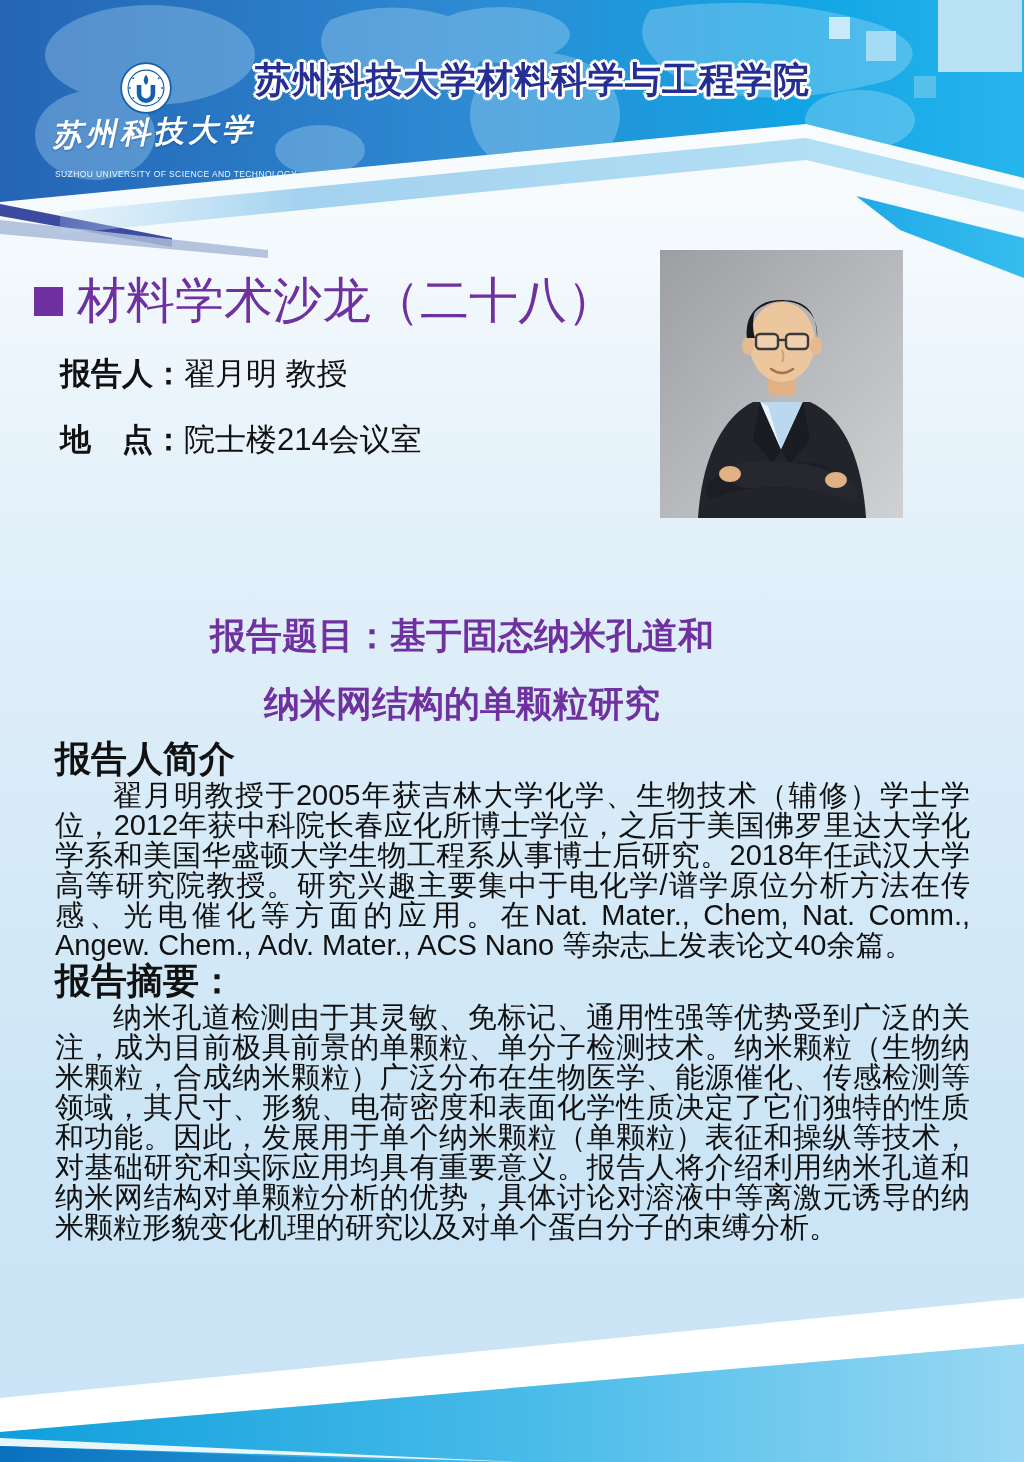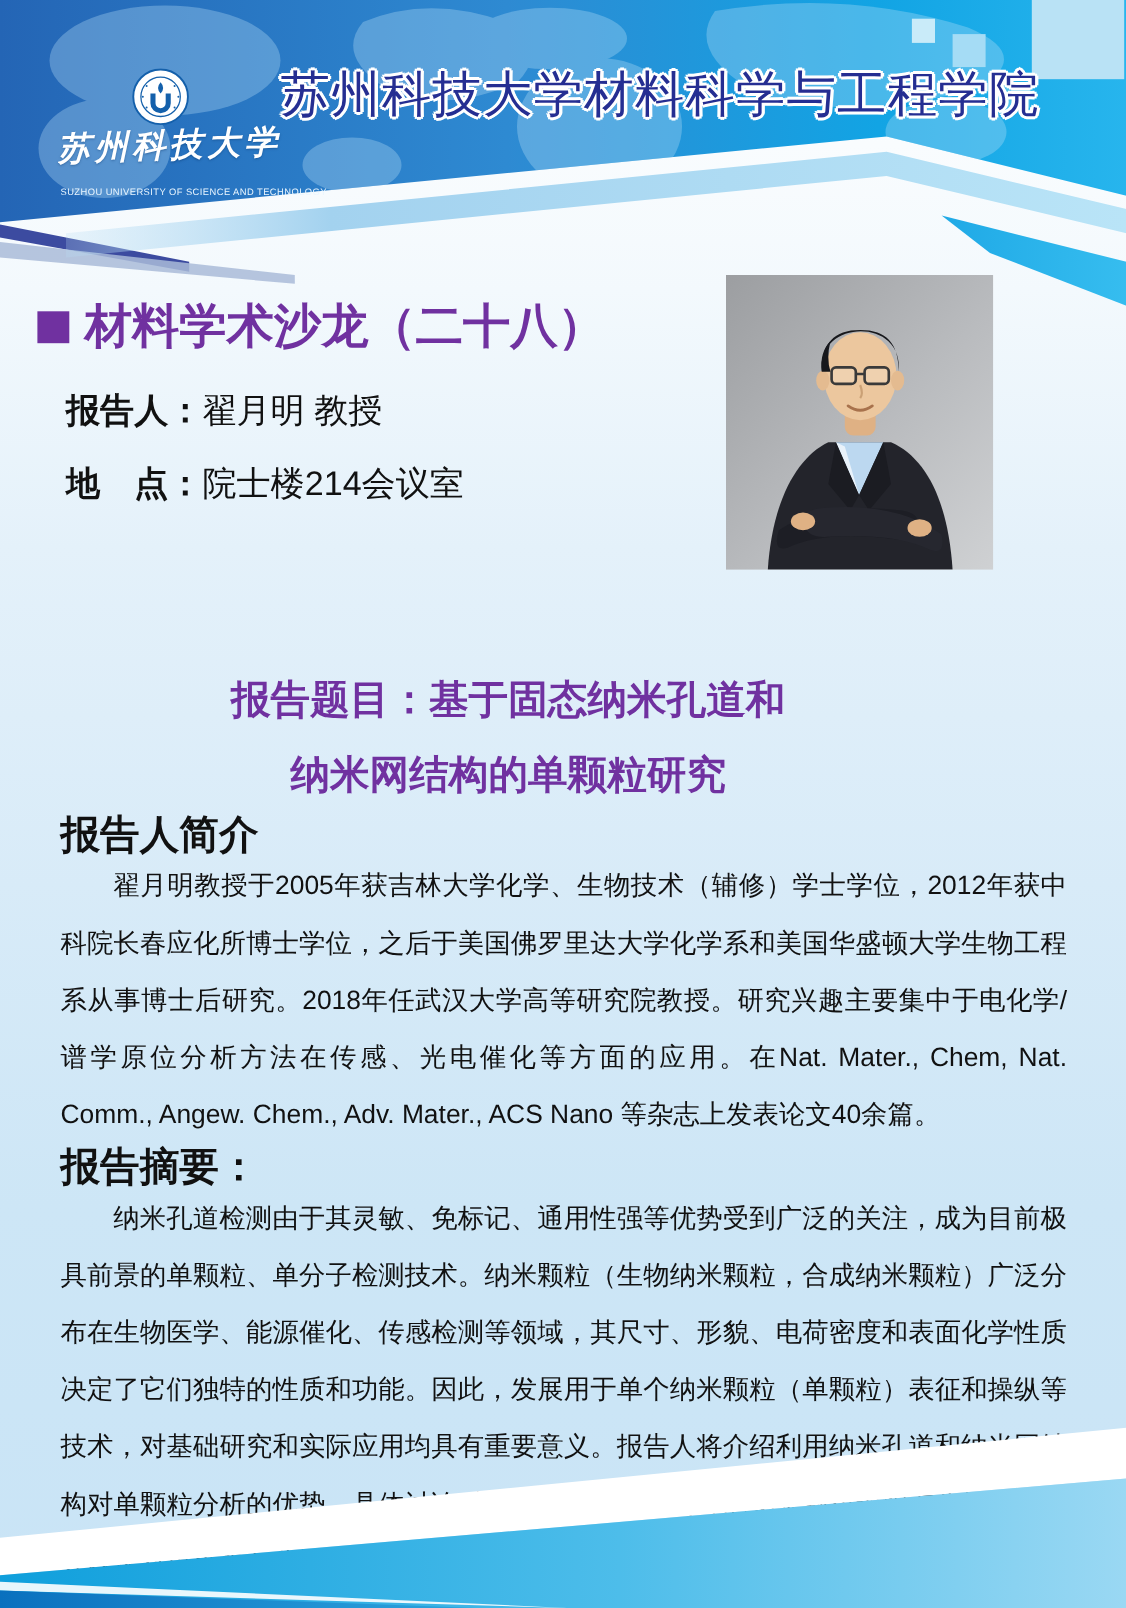--- a/index.html
+++ b/index.html
@@ -10,21 +10,21 @@
     margin:0 auto;
     overflow:hidden;
     background:linear-gradient(180deg,#ffffff 0%,#f3f9fd 18%,#e4f1fa 34%,#d8ebf8 55%,#cde6f6 75%,#c9e4f6 100%);
     font-family:"Liberation Sans","DejaVu Sans",sans-serif;
   }
 
   
   .header-art { position:absolute; top:0; left:0; width:1024px; height:330px; }
   .college-title {
     position:absolute; top:56px; left:255px; width:700px;
-    font-size:45px; font-weight:normal; letter-spacing:1px;
+    font-size:36px; font-weight:bold; letter-spacing:1px;
     color:#252e92;
     text-shadow:-3px 0 0 #fff, 3px 0 0 #fff, 0 -3px 0 #fff, 0 3px 0 #fff,
                 -2px -2px 0 #fff, 2px -2px 0 #fff, -2px 2px 0 #fff, 2px 2px 0 #fff;
     white-space:nowrap;
   }
   .logo-badge { position:absolute; top:62px; left:120px; width:52px; height:52px; }
   .uni-calligraphy {
     position:absolute; top:112px; left:52px; width:210px;
     font-family:"DejaVu Serif","Liberation Serif",serif;
     font-style:italic; font-weight:bold;
@@ -38,37 +38,37 @@
   }
   .deco-square { position:absolute; }
   .sq1 { top:0;   left:938px; width:84px; height:72px; background:#b9e2f5; }
   .sq2 { top:31px; left:866px; width:30px; height:30px; background:#a5dcf5; }
   .sq3 { top:17px; left:829px; width:21px; height:22px; background:#c9ebf9; }
   .sq4 { top:76px; left:914px; width:22px; height:22px; background:#56c2ec; }
 
   
   .salon-title-row { position:absolute; top:268px; left:34px; display:flex; align-items:center; }
   .salon-bullet { width:29px; height:29px; background:#7031a0; margin-right:14px; flex:none; }
-  .salon-title { font-size:43px; font-weight:bold; color:#7031a0; letter-spacing:0; white-space:nowrap; }
+  .salon-title { font-size:49px; font-weight:normal; color:#7031a0; letter-spacing:0; white-space:nowrap; }
 
   .info-rows { position:absolute; top:341px; left:60px; }
   .info-row { height:66px; display:flex; align-items:center; font-size:31px; color:#111; white-space:nowrap; }
   .info-label { font-weight:bold; }
 
   .speaker-photo { position:absolute; top:250px; left:660px; width:243px; height:268px; }
 
   
   .topic { position:absolute; top:602px; left:0; width:924px; text-align:center; }
   .topic-line { font-size:36px; font-weight:bold; color:#7031a0; line-height:68px; white-space:nowrap; }
 
   
   .content { position:absolute; top:738px; left:55px; width:915px; color:#111; }
   .sec-heading { font-size:36px; font-weight:bold; line-height:42px; }
   .sec-para {
-    font-size:24px; line-height:52px;
+    font-size:29px; line-height:30px;
     text-align:justify; text-justify:inter-ideograph;
     text-indent:2em;
   }
 
   
   .footer-art { position:absolute; left:0; top:1282px; width:1024px; height:180px; }
 </style>
 </head>
 <body>
 

